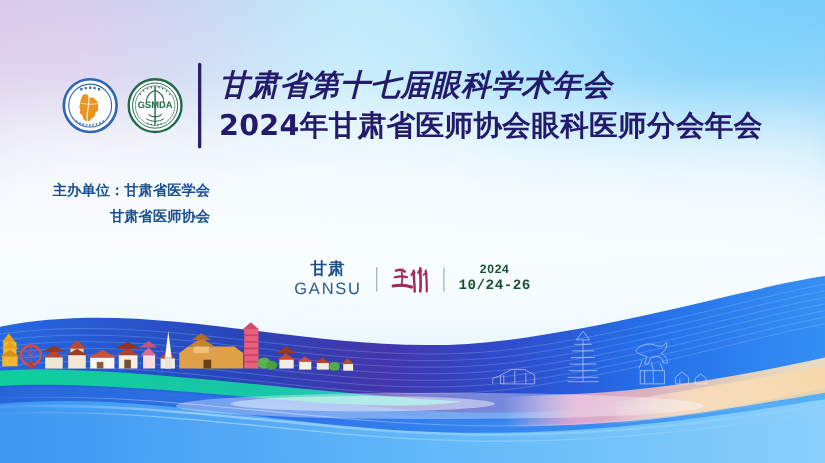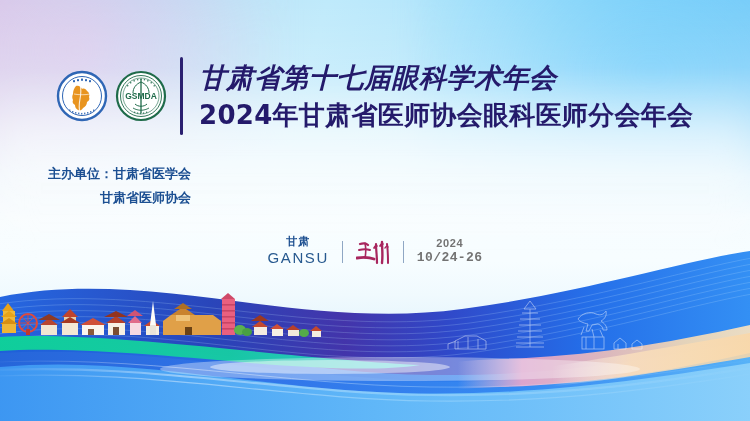--- a/index.html
+++ b/index.html
@@ -175,21 +175,21 @@
     gap: 13px;
   }
   .cs-region {
     display: flex;
     flex-direction: column;
     align-items: center;
     line-height: 1.18;
   }
   .cs-region-cn {
     font-family: "DejaVu Sans", "Liberation Sans", sans-serif;
-    font-size: 11px;
+    font-size: 15px;
     font-weight: bold;
     color: #1d4f90;
     letter-spacing: 1px;
   }
   .cs-region-en {
     font-family: "Liberation Sans", sans-serif;
     font-size: 15px;
     font-weight: normal;
     color: #27598f;
     letter-spacing: 1.6px;
@@ -199,21 +199,21 @@
     height: 22px;
     background: #8fa7c4;
   }
   .cs-calli { display: block; }
   .cs-date {
     display: flex;
     flex-direction: column;
     align-items: center;
     line-height: 1.3;
     font-family: "Liberation Sans", sans-serif;
-    color: #737373;
+    color: #14532d;
   }
   .cs-date-year {
     font-size: 11px;
     font-weight: bold;
     letter-spacing: 0.6px;
   }
   .cs-date-range {
     font-size: 13px;
     font-weight: bold;
     letter-spacing: 0.4px;

